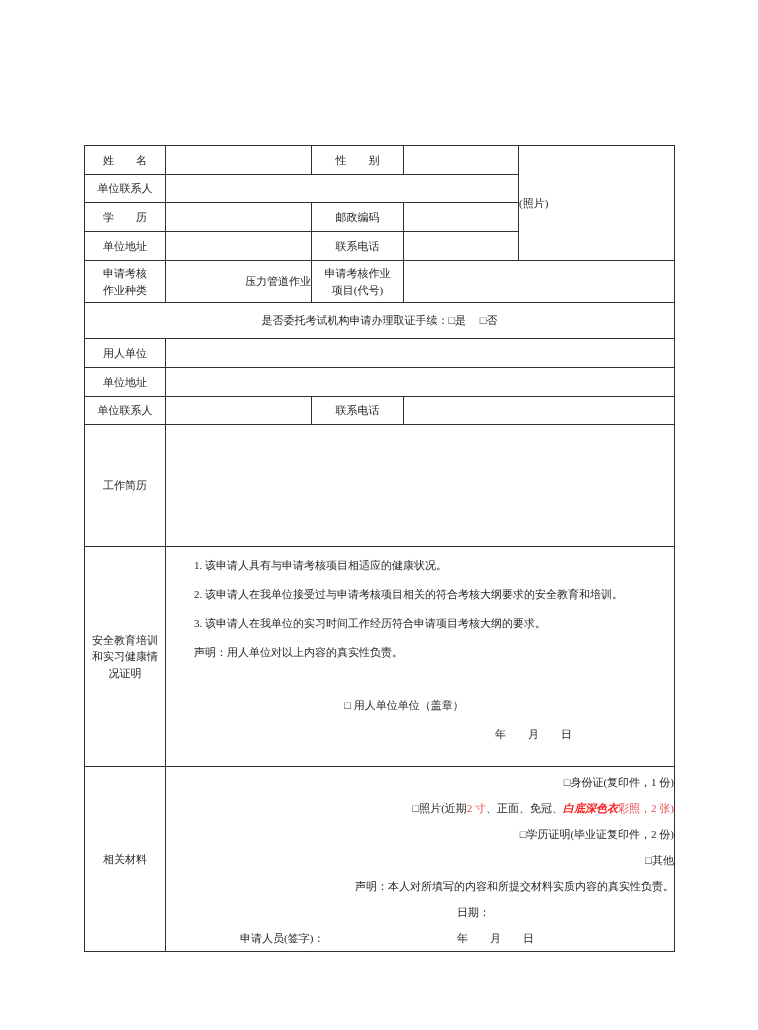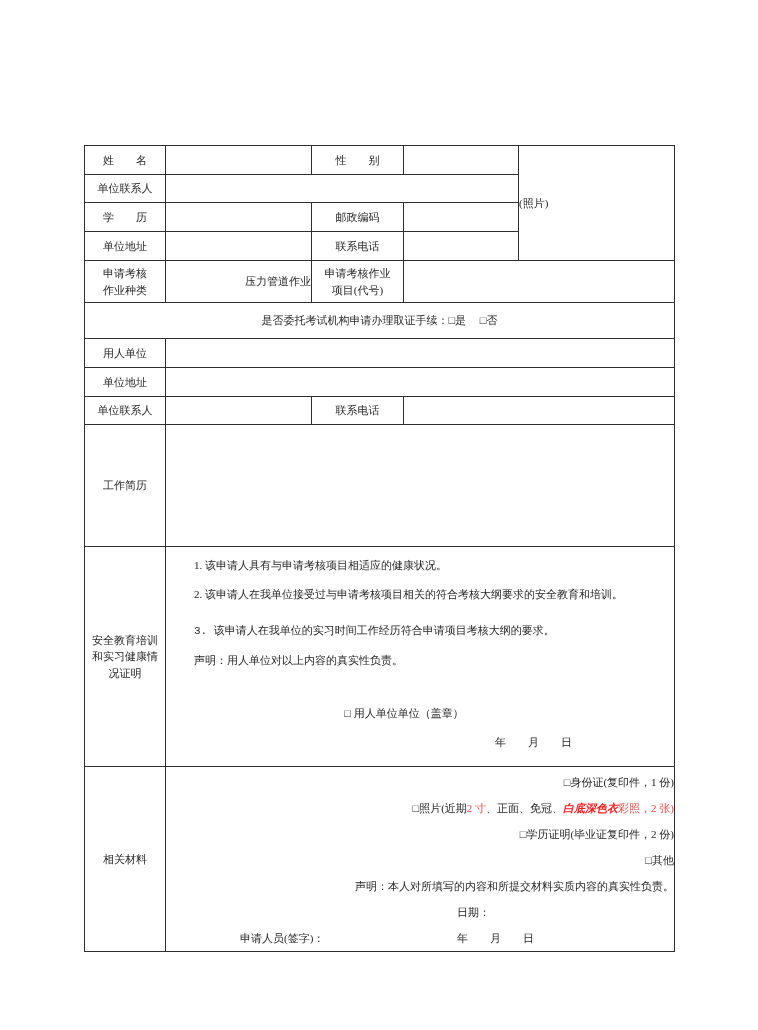--- a/index.html
+++ b/index.html
@@ -35,21 +35,21 @@
   tr.h163 > td { height:163px; }
 
   td.lbl { text-align:center; white-space:pre-line; line-height:1.5; }
   td.val { padding-left:8px; text-align:right; }
   td.photo { text-align:left; }
   td.centerline { text-align:center; }
 
   td.sec { vertical-align:top; }
   .sec-body { padding:4px 0 0 28px; }
   .sec2 .line { line-height:29px; }
-  .sec2 .gap-top { margin-top:8px;font-family:Liberation Mono, monospace; }
+  .sec2 .gap-top { margin-top:0; }
   .sec2 .stamp { line-height:29px; margin-top:24px; text-align:center; margin-right:60px; }
   .sec2 .dateline { line-height:29px; text-align:right; padding-right:102px; }
 
   .sec3 { padding-top:2px; }
   .sec3 .line { line-height:26px;text-align:right; }
   .sigline { display:flex; align-items:flex-end; line-height:26px; }
   .sig-label { margin-left:46px; }
   .sig-right { margin-left:auto; margin-right:140px; display:flex;flex-direction:column; }
   .sig-right .date-label { margin-right:14px; }
 

